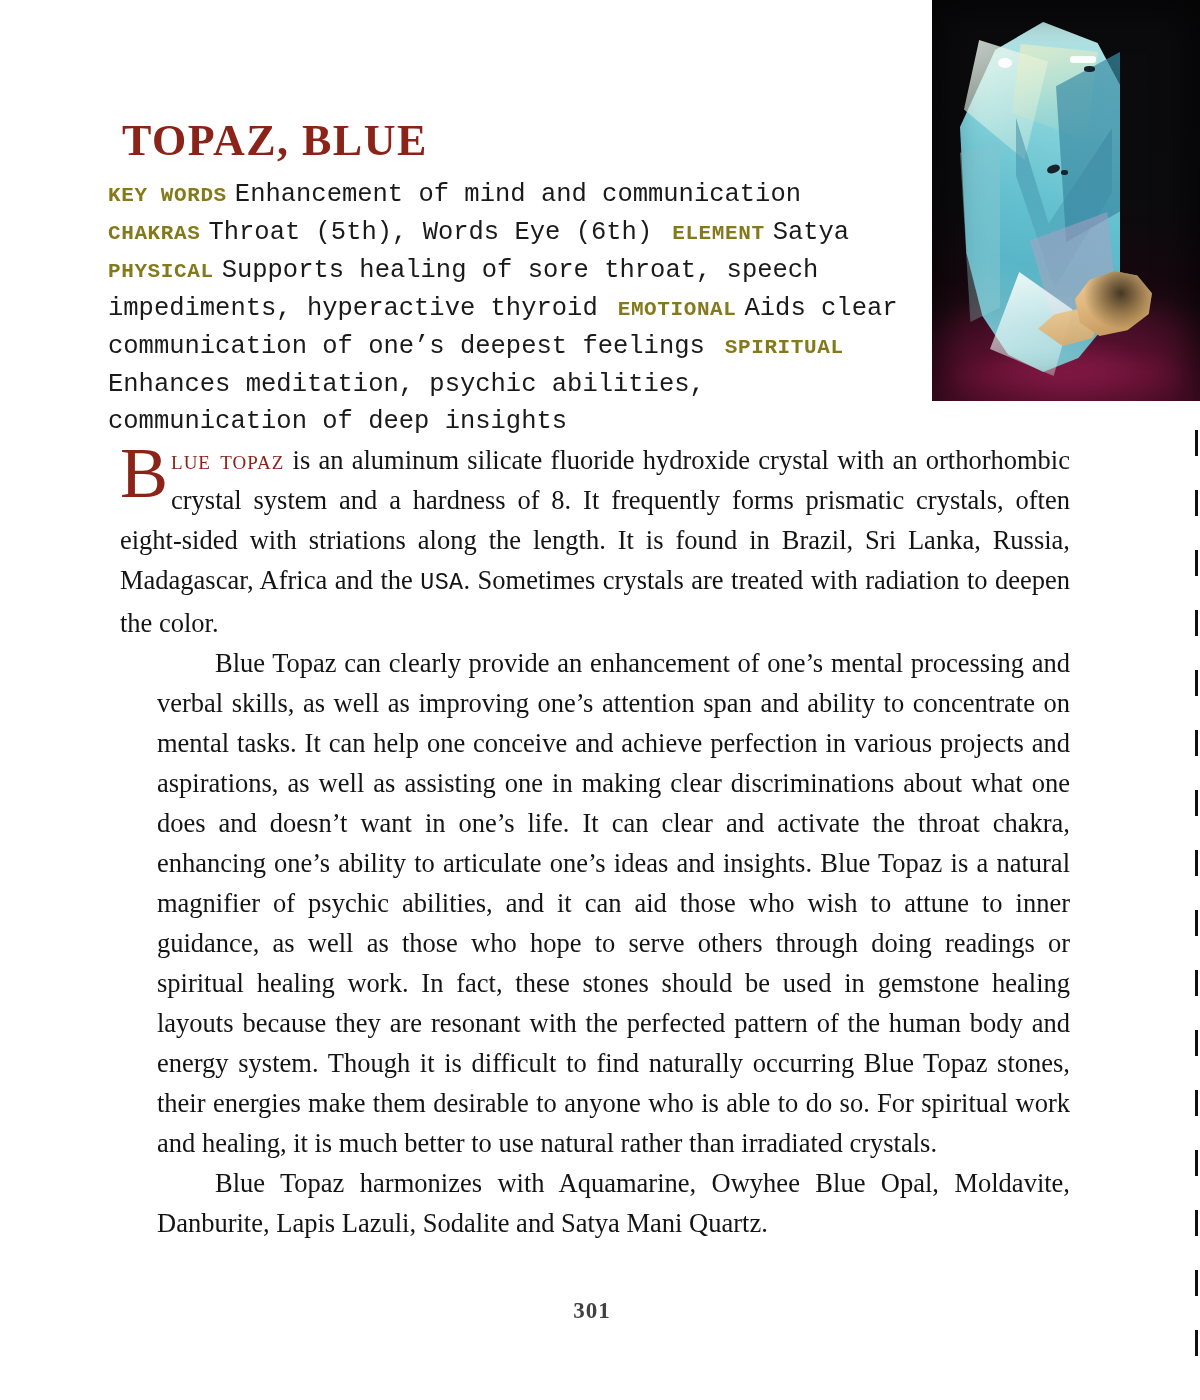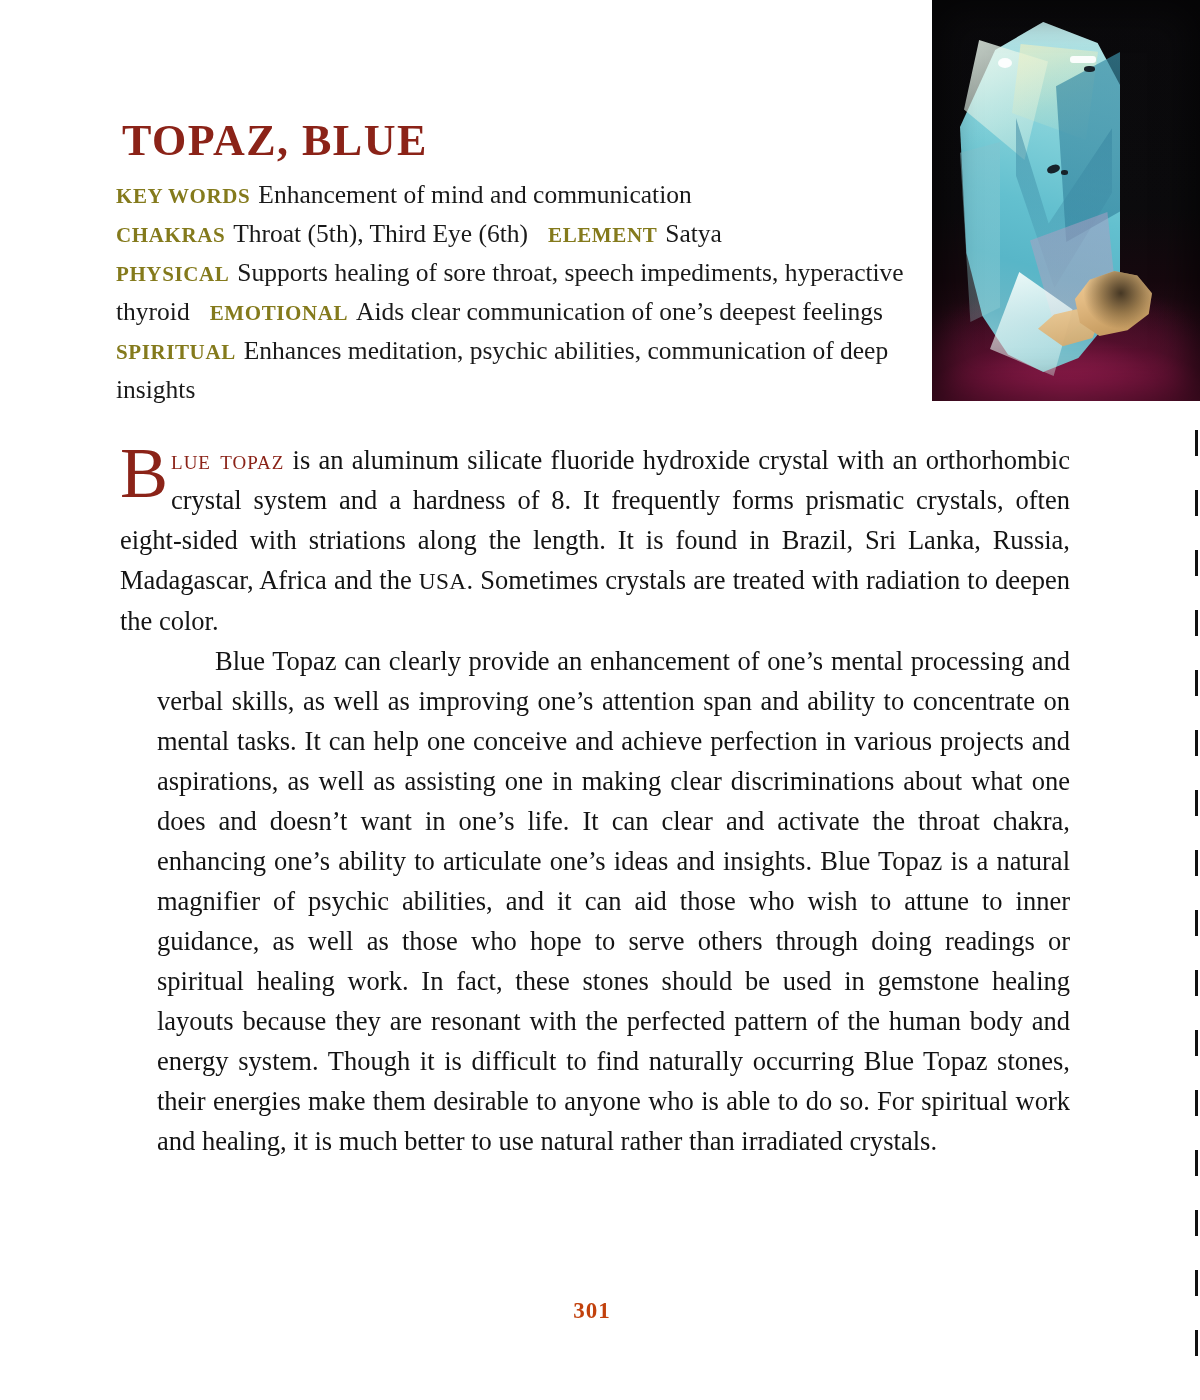--- a/index.html
+++ b/index.html
@@ -152,27 +152,28 @@
     letter-spacing: 1.5px;
     color: #8b2318;
     font-variant: small-caps;
     text-transform: uppercase;
     line-height: 1;
     white-space: nowrap;
   }
 
   .keywords {
     position: absolute;
-    left: 116px;
+    left: 108px;
     top: 176px;
     width: 790px;
     font-size: 25.5px;
     line-height: 37px;
     color: #1a1a1a;
     text-align: left;
+    font-family: Liberation Mono, monospace;
   }
   .kw-label {
     color: #847a1c;
     font-weight: bold;
     font-size: 21px;
     letter-spacing: 0.6px;
     text-transform: uppercase;
   }
   .kw-gap { display: inline-block; width: 8px; }
   .kw-gap-wide { display: inline-block; width: 20px; }
@@ -205,31 +206,32 @@
   }
   .smallcaps-red {
     color: #8b2318;
     font-variant: small-caps;
     letter-spacing: 1px;
   }
   .smallcaps {
     font-variant: small-caps;
     font-size: 0.88em;
     letter-spacing: 0.4px;
+    font-family: Liberation Mono, monospace;
   }
 
   .page-number {
     position: absolute;
     left: 0;
     top: 1298px;
     width: 1184px;
     text-align: center;
     font-size: 23px;
     font-weight: bold;
-    color: #c2410c;
+    color: #404040;
     letter-spacing: 1px;
   }
 
   
   .edge-ticks {
     position: absolute;
     right: 0px;
     top: 0px;
     width: 14px;
     height: 1400px;
@@ -266,27 +268,28 @@
 
   <div class="matrix-tail"></div>
   <div class="matrix"></div>
   <div class="photo-vignette"></div>
 </div>
 
 <h1 class="page-title">Topaz, Blue</h1>
 
 <div class="keywords">
   <span class="kw-label">Key Words</span><span class="kw-gap"></span><span>Enhancement of mind and communication</span><br>
-  <span class="kw-label">Chakras</span><span class="kw-gap"></span><span>Throat (5th), Third Eye (6th)</span><span class="kw-gap-wide"></span><span class="kw-label">Element</span><span class="kw-gap"></span><span>Satya</span><br>
+  <span class="kw-label">Chakras</span><span class="kw-gap"></span><span>Throat (5th), Words Eye (6th)</span><span class="kw-gap-wide"></span><span class="kw-label">Element</span><span class="kw-gap"></span><span>Satya</span><br>
   <span class="kw-label">Physical</span><span class="kw-gap"></span><span>Supports healing of sore throat, speech impediments, hyperactive thyroid</span><span class="kw-gap-wide"></span><span class="kw-label">Emotional</span><span class="kw-gap"></span><span>Aids clear communication of one’s deepest feelings</span><span class="kw-gap-wide"></span><span class="kw-label">Spiritual</span><span class="kw-gap"></span><span>Enhances meditation, psychic abilities, communication of deep insights</span>
 </div>
 
 <div class="body-col">
   <p><span class="dropcap">B</span><span class="smallcaps-red">lue topaz</span><span> is an aluminum silicate fluoride hydroxide crystal with an orthorhombic crystal system and a hardness of 8. It frequently forms prismatic crystals, often eight-sided with striations along the length. It is found in Brazil, Sri Lanka, Russia, Madagascar, Africa and the </span><span class="smallcaps">USA</span><span>. Sometimes crystals are treated with radiation to deepen the color.</span></p>
   <p class="indent">Blue Topaz can clearly provide an enhancement of one’s mental processing and verbal skills, as well as improving one’s attention span and ability to concentrate on mental tasks. It can help one conceive and achieve perfection in various projects and aspirations, as well as assisting one in making clear discriminations about what one does and doesn’t want in one’s life. It can clear and activate the throat chakra, enhancing one’s ability to articulate one’s ideas and insights. Blue Topaz is a natural magnifier of psychic abilities, and it can aid those who wish to attune to inner guidance, as well as those who hope to serve others through doing readings or spiritual healing work. In fact, these stones should be used in gemstone healing layouts because they are resonant with the perfected pattern of the human body and energy system. Though it is difficult to find naturally occurring Blue Topaz stones, their energies make them desirable to anyone who is able to do so. For spiritual work and healing, it is much better to use natural rather than irradiated crystals.</p>
+  <p class="indent">Blue Topaz harmonizes with Aquamarine, Owyhee Blue Opal, Moldavite, Danburite, Lapis Lazuli, Sodalite and Satya Mani Quartz.</p>
 </div>
 
 <div class="page-number">301</div>
 
 <div class="edge-ticks">
     <div class="edge-tick" style="top: 430px;"></div>
     <div class="edge-tick" style="top: 490px;"></div>
     <div class="edge-tick" style="top: 550px;"></div>
     <div class="edge-tick" style="top: 610px;"></div>
     <div class="edge-tick" style="top: 670px;"></div>

